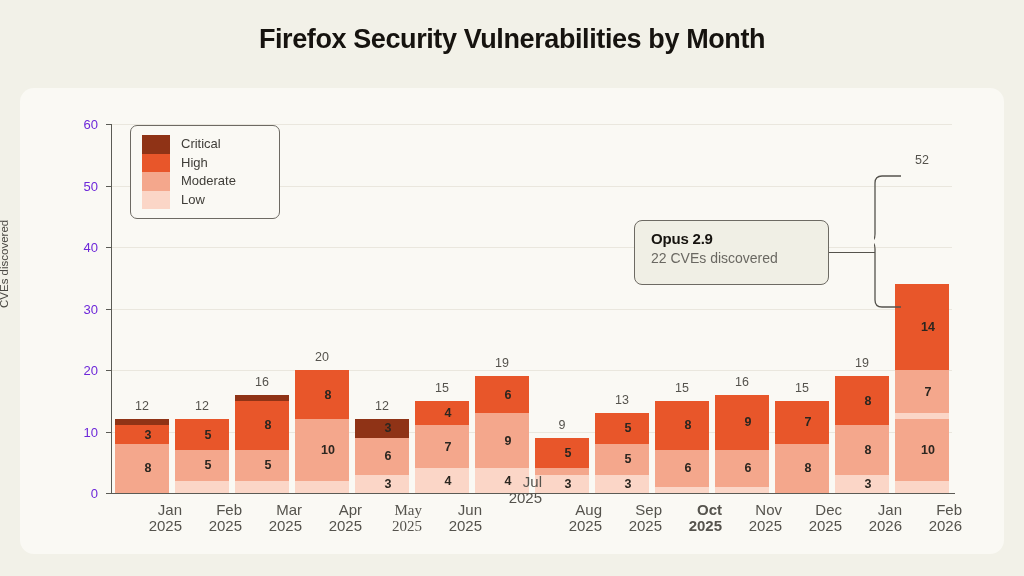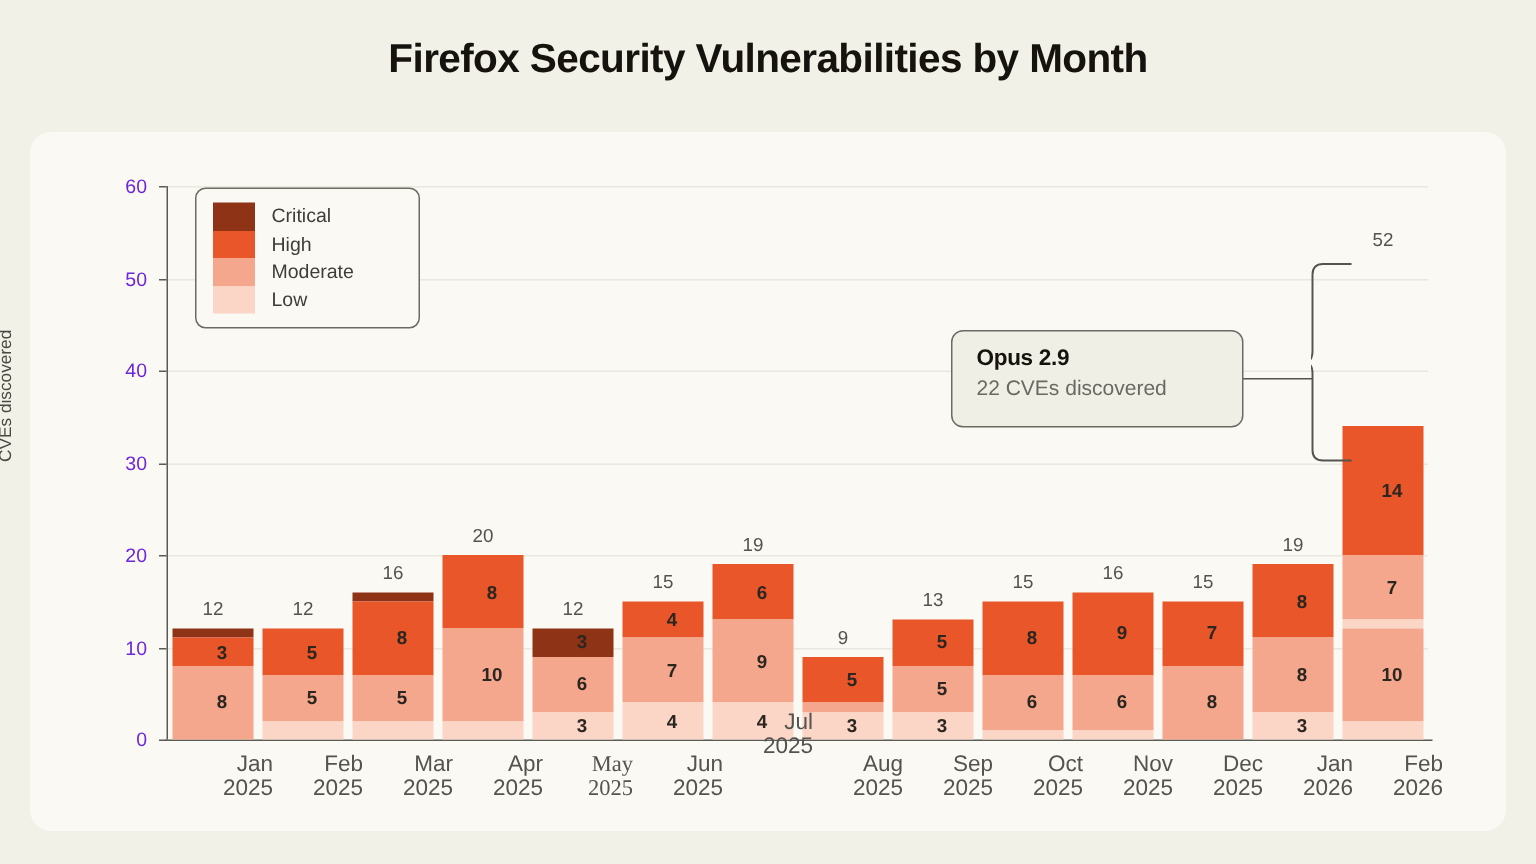--- a/index.html
+++ b/index.html
@@ -464,21 +464,21 @@
         <div>2025</div>
       </div>
       <div class="xtick" style="left: 522px; width: 80px; top: 502px;">
         <div>Aug</div>
         <div>2025</div>
       </div>
       <div class="xtick" style="left: 582px; width: 80px; top: 502px;">
         <div>Sep</div>
         <div>2025</div>
       </div>
-      <div class="xtick" style="left: 642px; width: 80px; top: 502px;">
+      <div class="xtick" style="left: 642px; width: 80px; top: 502px; font-weight: bold;">
         <div>Oct</div>
         <div>2025</div>
       </div>
       <div class="xtick" style="left: 702px; width: 80px; top: 502px;">
         <div>Nov</div>
         <div>2025</div>
       </div>
       <div class="xtick" style="left: 762px; width: 80px; top: 502px;">
         <div>Dec</div>
         <div>2025</div>

